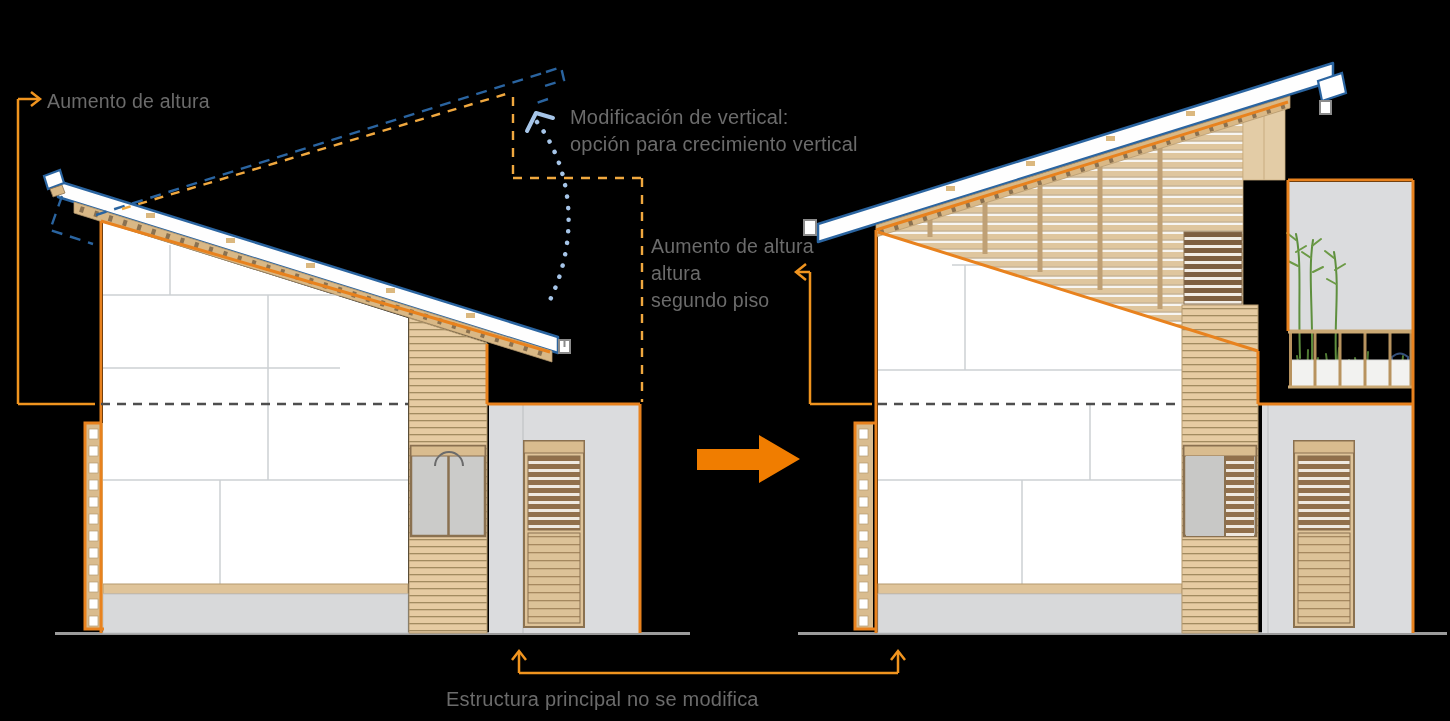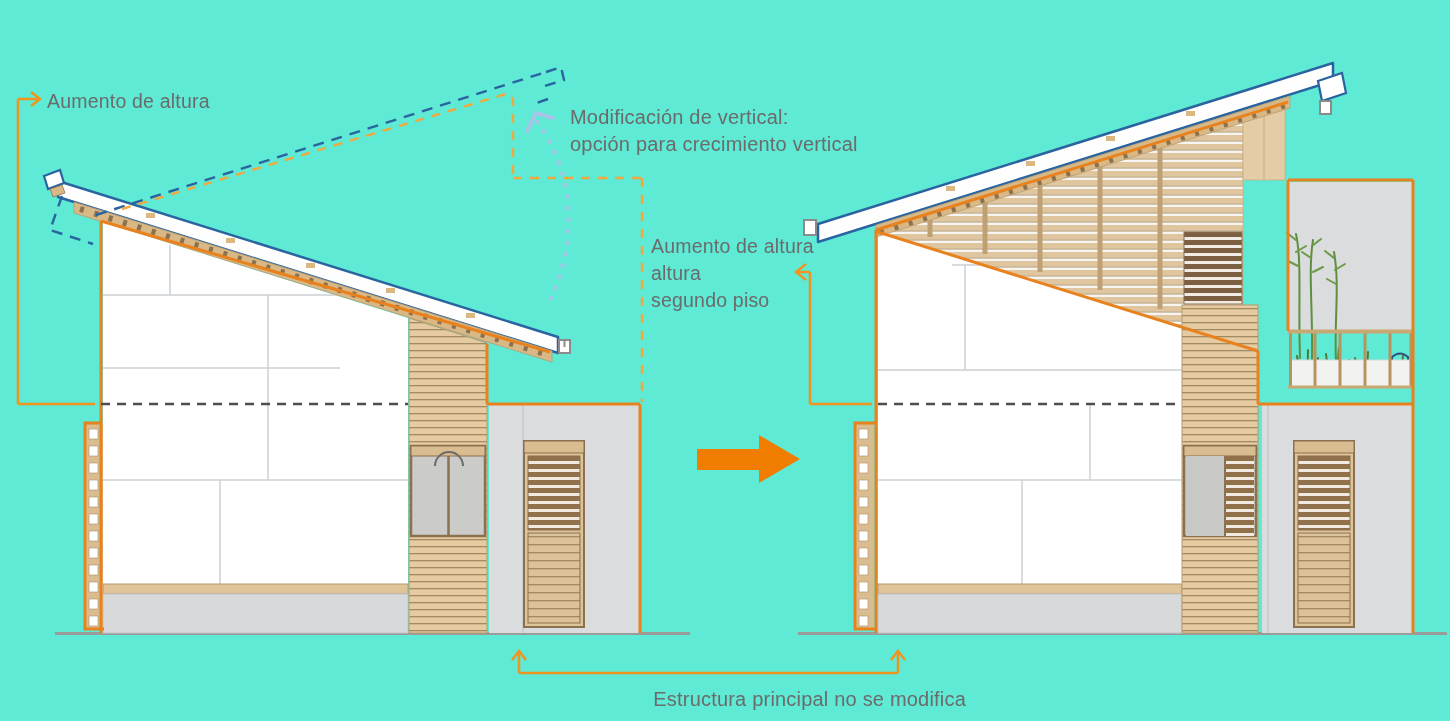--- a/index.html
+++ b/index.html
@@ -1,26 +1,26 @@
 <!DOCTYPE html>
 <html><head>
 <meta charset="utf-8">
 <style>
   html,body{margin:0;padding:0;background:#ffffff;}
   .canvas{
-    position:relative;width:1450px;height:721px;background:#5eead4;overflow:hidden;
+    position:relative;width:1450px;height:721px;background:#000000;overflow:hidden;
     font-family:"Liberation Sans",sans-serif;
   }
   .canvas svg{position:absolute;left:0;top:0;}
   .note{
     position:absolute;color:#6B6B6B;font-size:19.5px;line-height:27px;
     font-weight:500;letter-spacing:.2px;white-space:nowrap;
   }
   .note--center{font-size:20px;}
-  .note--bottom{width:520px;text-align:right;font-size:20px;}
+  .note--bottom{width:520px;text-align:left;font-size:20px;}
 </style>
 </head>
 <body>
 
 <div class="canvas">
 
 <svg width="1450" height="721" viewBox="0 0 1450 721">
   <defs>
     <pattern id="slatL" width="8" height="7" patternUnits="userSpaceOnUse">
       <rect width="8" height="7" fill="#E6CBA2"></rect>

